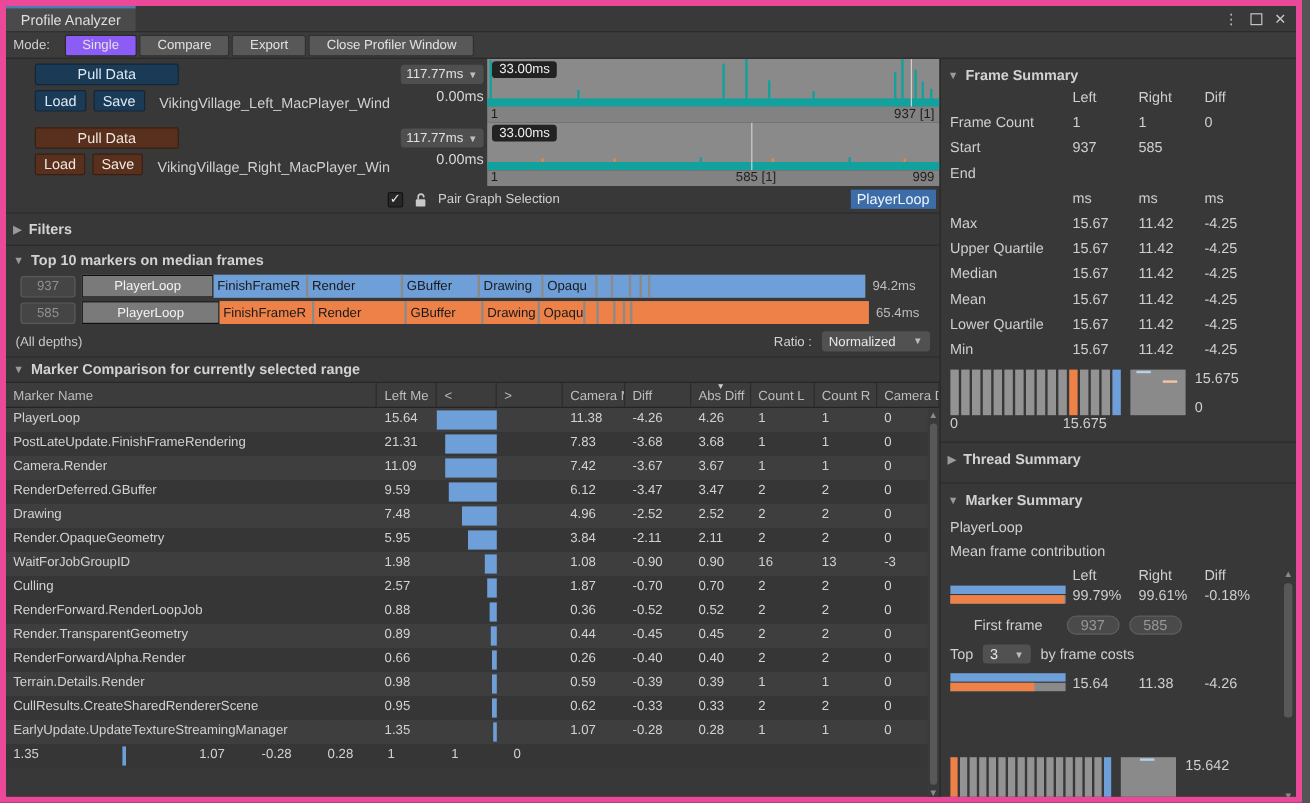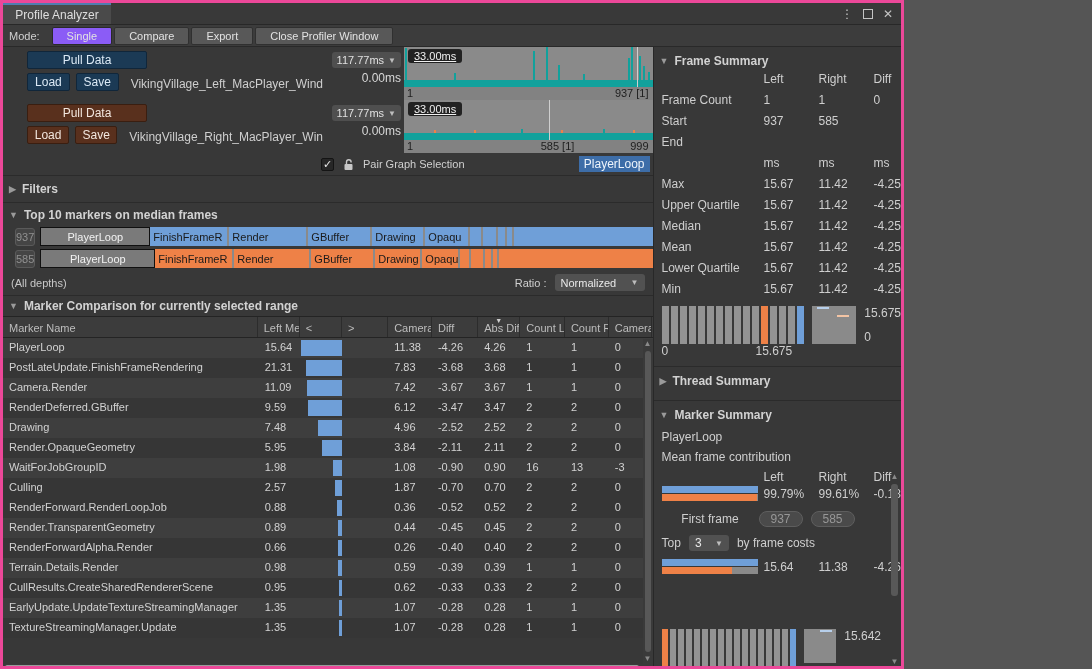--- a/index.html
+++ b/index.html
@@ -1,19 +1,19 @@
 <!DOCTYPE html>
 <html><head>
 <meta charset="utf-8">
 <style>
   * { margin:0; padding:0; box-sizing:border-box; }
   html,body { background:#555; }
   .window {
-    position:relative; width:904px; height:669px; overflow:hidden;
-    background:#383838; border:3px solid #ec4899;
+    position:relative; width:1085px; height:669px; overflow:hidden;
+    background:#383838; border:5px solid #ec4899;
     font-family:"Liberation Sans", sans-serif; font-size:11px; color:#c8c8c8;
   }
   
   .titlebar { height:22px; background:#393939; border-bottom:1px solid #282828; display:flex; align-items:stretch; }
   .tab { width:108px; background:#4a4a4a; border-top:2px solid #4f7db1; display:flex; align-items:center; justify-content:center; font-size:12px; color:#dedede; }
   .win-controls { margin-left:auto; display:flex; align-items:center; gap:10px; padding-right:8px; color:#c4c4c4; }
   .win-controls .wc { cursor:default; font-size:12px; }
   .wc-max { width:10px; height:10px; border:1.5px solid #c4c4c4; display:inline-block; }
   
   .toolbar { height:22px; background:#3c3c3c; border-bottom:1px solid #292929; display:flex; align-items:center; padding-left:6px; gap:2px; }
@@ -37,21 +37,21 @@
   .src-scale { width:78px; display:flex; flex-direction:column; align-items:flex-end; padding-top:5px; }
   .msdrop { height:16px; background:#4f4f4f; border-radius:3px; color:#e0e0e0; padding:0 5px; display:flex; align-items:center; gap:4px; margin-bottom:3px; }
   .msdrop .car { font-size:8px; color:#bdbdbd; }
   .zero { color:#d8d8d8; font-size:12px; }
   .graph { flex:1; display:flex; flex-direction:column; margin-left:3px; }
   .plot { position:relative; flex:1; background:#8a8a8a; overflow:hidden; }
   .plot .base { position:absolute; left:0; right:0; bottom:0; height:7px; background:#12a19c; }
   .plot .spike { position:absolute; bottom:7px; width:2px; background:#12a19c; }
   .plot .spike.o { background:#ee8147; }
   .plot .sel { position:absolute; top:0; bottom:0; width:1px; background:#cfcfcf; }
-  .badge { position:absolute; left:4px; top:2px; background:rgba(25,25,25,.92); color:#f0f0f0; border-radius:3px; padding:1px 6px; font-size:11px;text-decoration:underline; }
+  .badge { position:absolute; left:4px; top:2px; background:rgba(25,25,25,.92); color:#f0f0f0; border-radius:3px; padding:1px 6px; font-size:11px; }
   .axis { position:relative; height:13px; background:#828282; color:#1e1e1e; font-size:11px; }
   .axis .a-left { position:absolute; left:3px; top:0; }
   .axis .a-mid { position:absolute; left:55%; top:0; }
   .axis .a-right { position:absolute; right:4px; top:0; }
   
   .pair-row { height:22px; display:flex; align-items:center; padding:0 3px 0 318px; }
   .chk { width:13px; height:13px; background:#272727; border:1px solid #141414; border-radius:2px; color:#e8e8e8; font-size:11px; line-height:11px; text-align:center; margin-right:8px; }
   .lock { margin-right:8px; display:flex; }
   .pair-label { color:#d0d0d0; }
   .sel-chip { margin-left:auto; background:#3d6da8; color:#eef4fb; padding:1px 5px; font-size:12px; }
@@ -514,21 +514,20 @@
               </div>
               <div class="td c-gt"></div>
               <div class="td c-right">1.07</div>
               <div class="td c-diff">-0.28</div>
               <div class="td c-abs">0.28</div>
               <div class="td c-cl">1</div>
               <div class="td c-cr">1</div>
               <div class="td c-cd">0</div>
             </div>
             <div class="trow odd">
-              <div class="td c-name">TextureStreamingManager.Update</div>
               <div class="td c-left">1.35</div>
               <div class="c-bar">
                 <div class="bar" style="width: 6.57277%;"></div>
               </div>
               <div class="td c-gt"></div>
               <div class="td c-right">1.07</div>
               <div class="td c-diff">-0.28</div>
               <div class="td c-abs">0.28</div>
               <div class="td c-cl">1</div>
               <div class="td c-cr">1</div>

